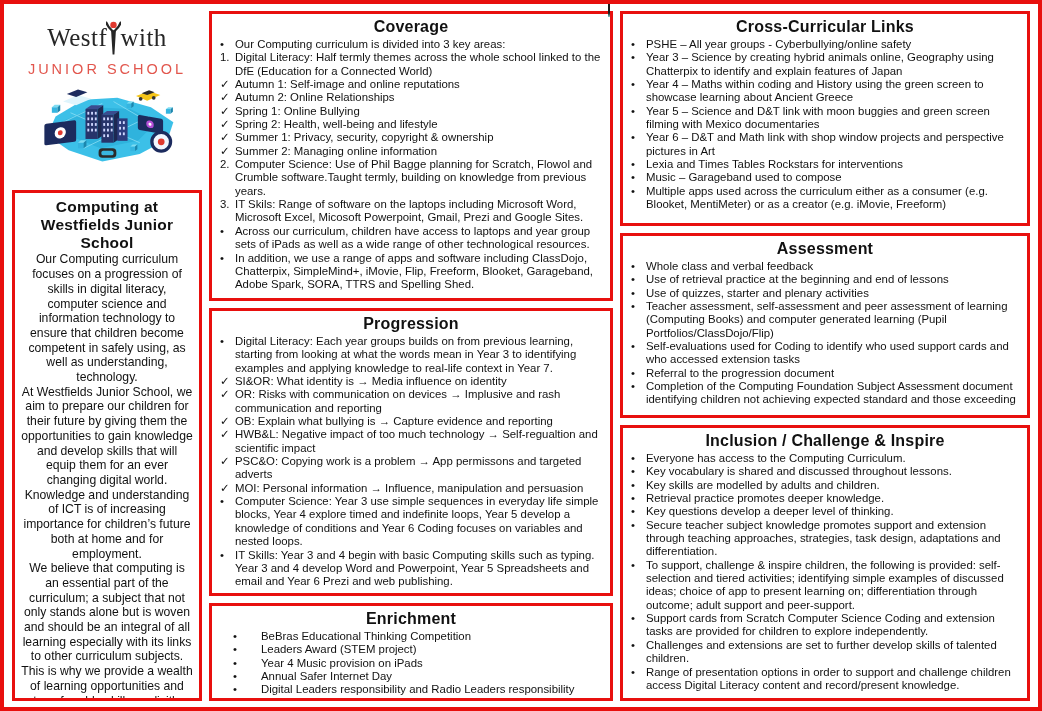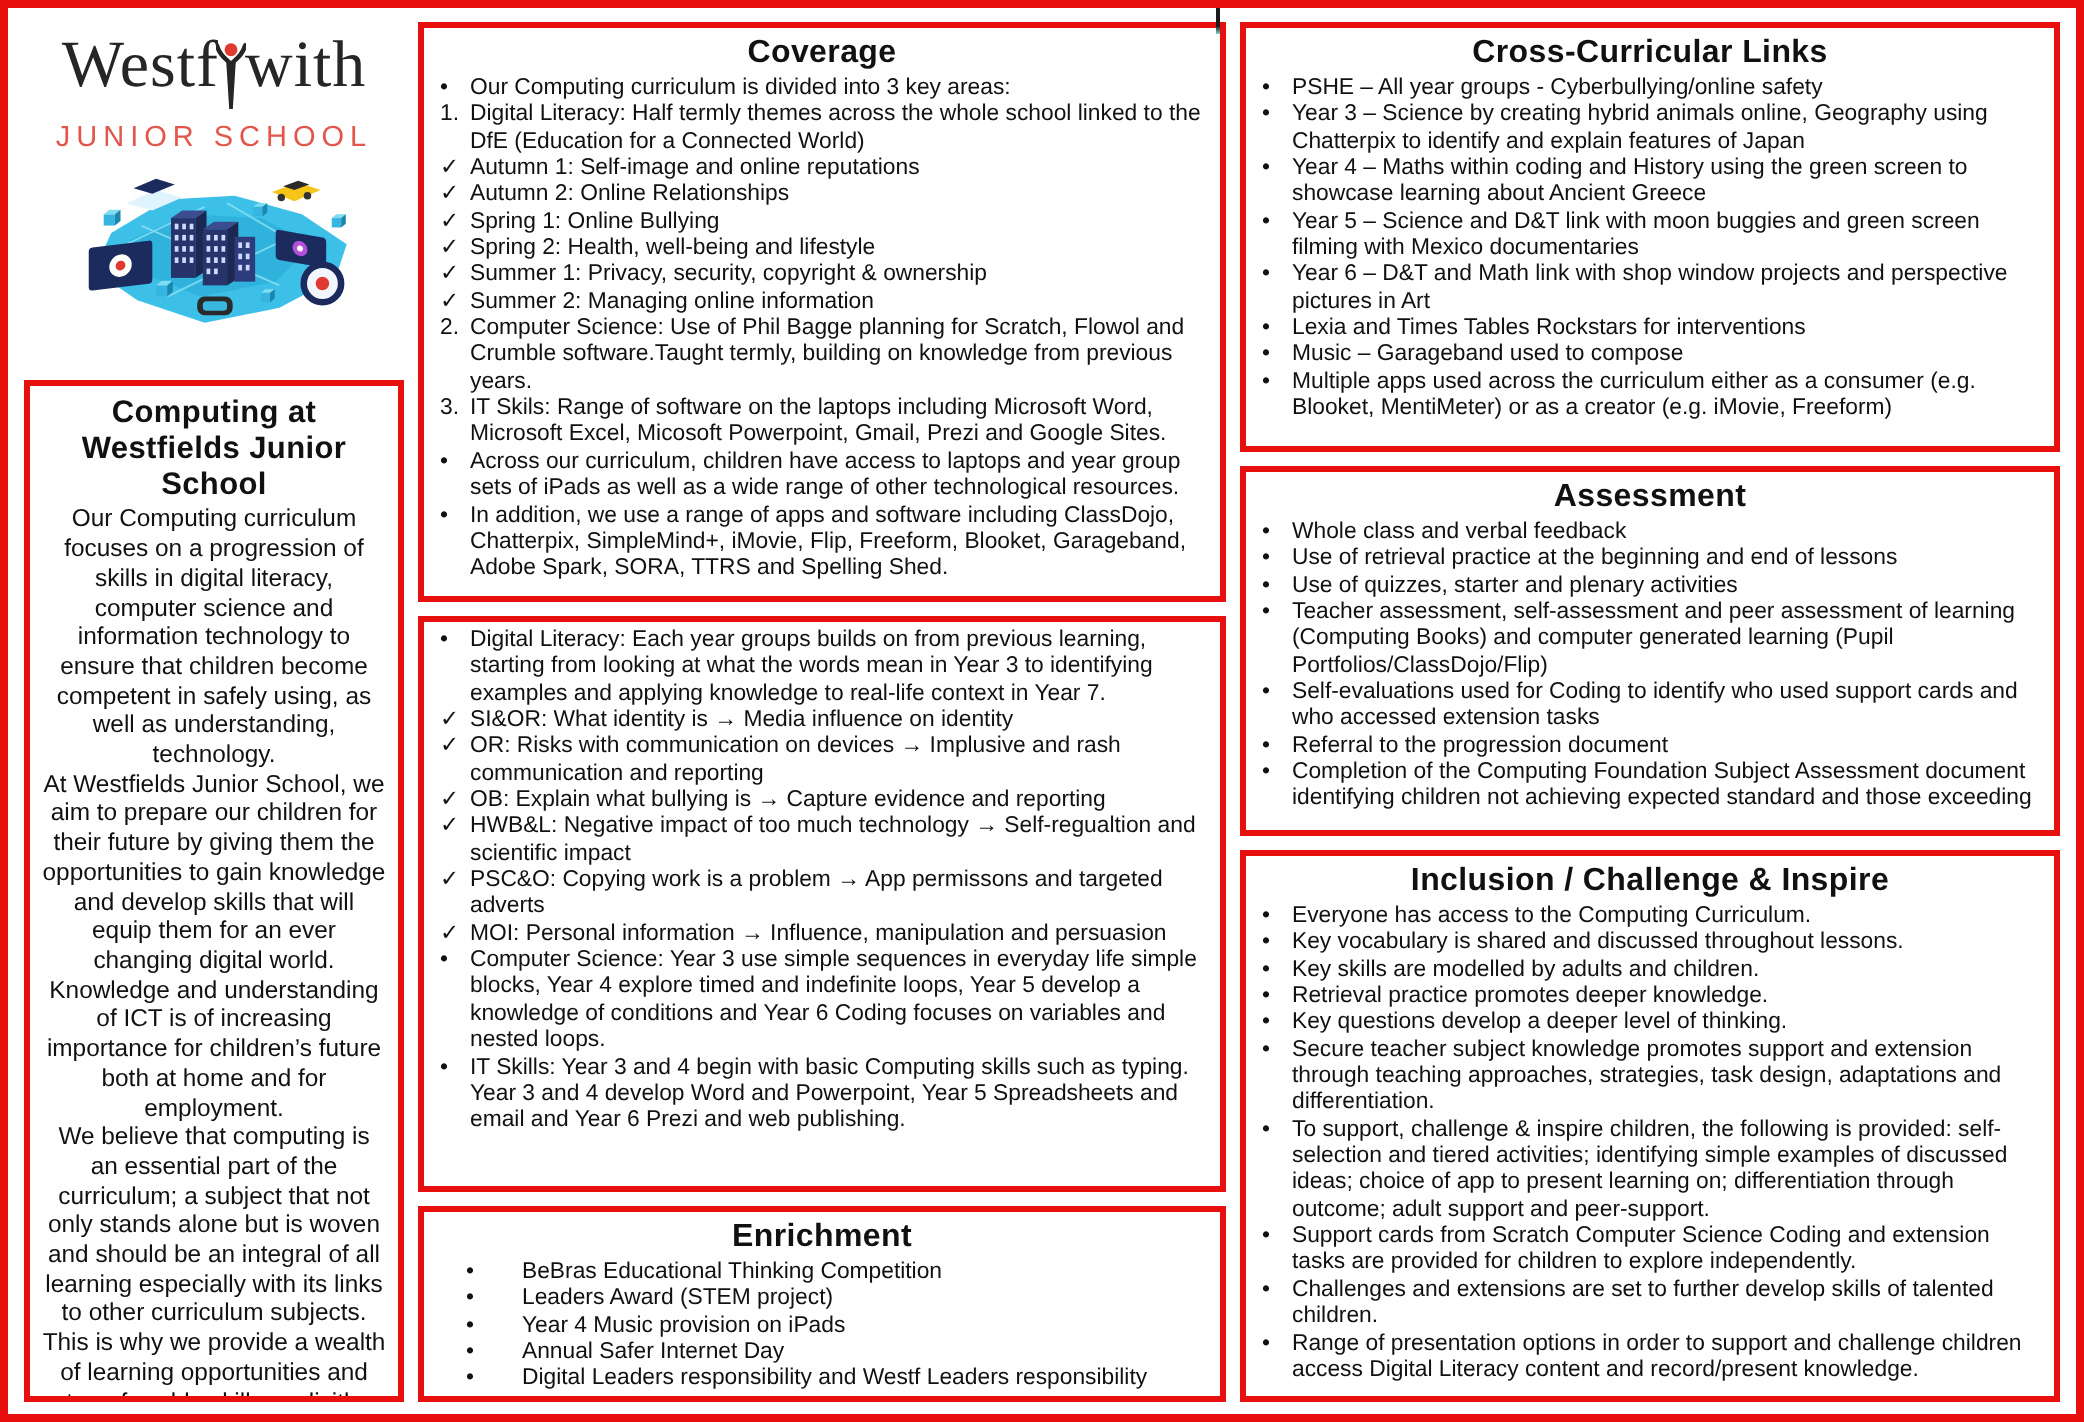--- a/index.html
+++ b/index.html
@@ -42,22 +42,22 @@
   .li.wide{padding-left:13px;}
   .li.wide .marker{flex:0 0 28px;}
   
   .logo-block{
     height:172px;
     display:flex;flex-direction:column;align-items:center;justify-content:flex-start;
     padding-top:6px;
   }
   .logo-word{
     font-family:"Liberation Serif","DejaVu Serif",serif;
-    font-size:33px;color:#262626;line-height:1;letter-spacing:.5px;
-    display:flex;align-items:flex-start;
+    font-size:25px;color:#262626;line-height:1;letter-spacing:.5px;
+    display:flex;align-items:center;
   }
   .logo-figure{display:inline-block;width:15px;height:42px;margin:0 -1px -1px -1px;}
   .logo-sub{
     margin-top:3px;
     color:var(--junior);
     font-size:14.5px;letter-spacing:3px;font-weight:500;
   }
   .illustration{margin-top:4px;}
   .intro-box{
     flex:1;
@@ -273,20 +273,21 @@
             <span class="marker">•</span>
             <span class="txt">Across our curriculum, children have access to laptops and year group sets of iPads as well as a wide range of other technological resources.</span>
           </div>
           <div class="li">
             <span class="marker">•</span>
             <span class="txt">In addition, we use a range of apps and software including ClassDojo, Chatterpix, SimpleMind+, iMovie, Flip, Freeform, Blooket, Garageband, Adobe Spark,  SORA, TTRS and Spelling Shed.</span>
           </div>
         </div>
     </div>
     <div class="box box-progression">
+      <div class="title">Progression</div>
       <div>
           <div class="li">
             <span class="marker">•</span>
             <span class="txt">Digital Literacy: Each year groups builds on from previous learning, starting from looking at what the words mean in Year 3 to identifying examples and applying knowledge to real-life context in Year 7.</span>
           </div>
           <div class="li">
             <span class="marker">✓</span>
             <span class="txt">SI&amp;OR: What identity is → Media influence on identity</span>
           </div>
           <div class="li">
@@ -333,21 +334,21 @@
           <div class="li wide">
             <span class="marker">•</span>
             <span class="txt">Year 4 Music provision on iPads</span>
           </div>
           <div class="li wide">
             <span class="marker">•</span>
             <span class="txt">Annual Safer Internet Day</span>
           </div>
           <div class="li wide">
             <span class="marker">•</span>
-            <span class="txt">Digital Leaders responsibility and Westf Leaders responsibility</span>
+            <span class="txt">Digital Leaders responsibility and Radio Leaders responsibility</span>
           </div>
         </div>
     </div>
   </div>
 
   <div class="col">
     <div class="box box-ccl">
       <div class="title">Cross-Curricular Links</div>
       <div>
           <div class="li">

